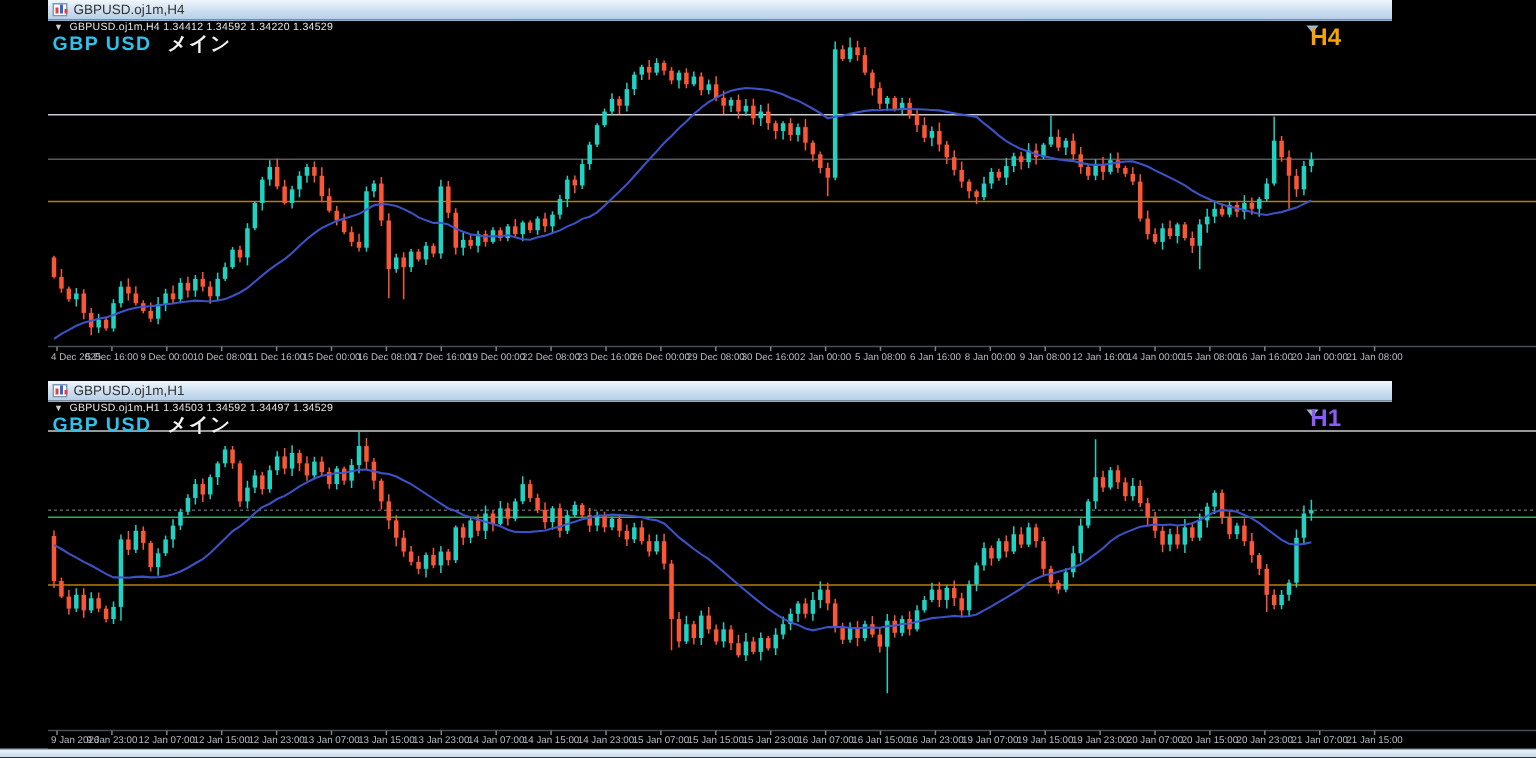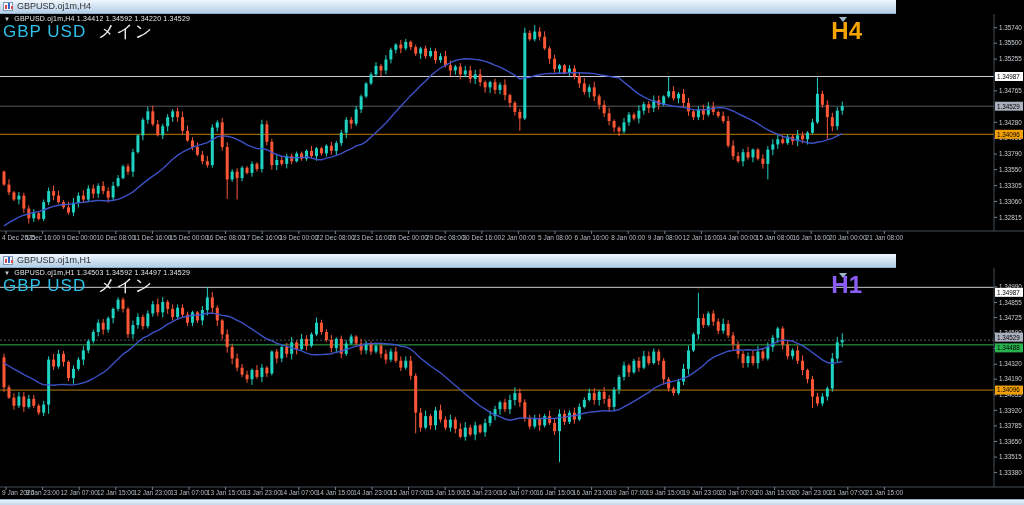--- a/index.html
+++ b/index.html
@@ -1,36 +1,36 @@
 <!DOCTYPE html>
 <html><head>
 <meta charset="utf-8">
 <style>
   html,body{margin:0;padding:0;background:#000;}
   body{width:1024px;height:505px;overflow:hidden;position:relative;
        font-family:"Liberation Sans",sans-serif;}
-  .win{position:relative;width:896px;background:#000;}
+  .win{position:relative;width:896px;background:#000;margin-left:32px;}
   .titlebar{height:13px;background:linear-gradient(#f0f6fc,#cddff0 55%,#b5cfe7);
             border-bottom:1px solid #8fb0cc;display:flex;align-items:center;
             gap:4px;padding-left:3px;box-sizing:content-box;}
   .wicon{width:10px;height:9px;display:inline-block;position:relative;
          background:#fdfdfd;border:1px solid #7d98b5;box-sizing:border-box;}
   .wicon i{position:absolute;bottom:1px;width:2px;display:block;}
   .wicon .b1{left:1px;height:4px;background:#d44;}
   .wicon .b2{left:4px;height:6px;background:#36c;}
   .wicon .b3{left:7px;height:3px;background:#d44;}
   .wtitle{font-size:9px;color:#333;line-height:13px;white-space:nowrap;}
   .infoline{position:absolute;left:4px;top:15px;font-size:7px;color:#e6e6e6;
             white-space:nowrap;letter-spacing:.2px;}
   .infoline .arr{color:#cfcfcf;font-size:6px;margin-right:2px;}
-  .watermark{position:absolute;left:3px;top:20px;font-size:17px;font-weight:normal;
+  .watermark{position:absolute;left:3px;top:20px;font-size:13px;font-weight:bold;
              letter-spacing:1px;white-space:nowrap;}
   .watermark .pair{color:#2ec1e9;}
   .watermark .suffix{color:#f2f2f2;margin-left:6px;}
-  .tflabel{position:absolute;right:34px;top:17px;font-size:24px;font-weight:bold;}
+  .tflabel{position:absolute;right:34px;top:17px;font-size:16px;font-weight:bold;}
   .bottomstrip{height:6px;background:linear-gradient(#eaf3fb,#c3d8ec);
                border-top:1px solid #8fb0cc;box-sizing:border-box;}
   svg{display:block;}
 </style>
 </head>
 <body>
 
 <div class="win">
   <div class="titlebar">
     <span class="wicon">

